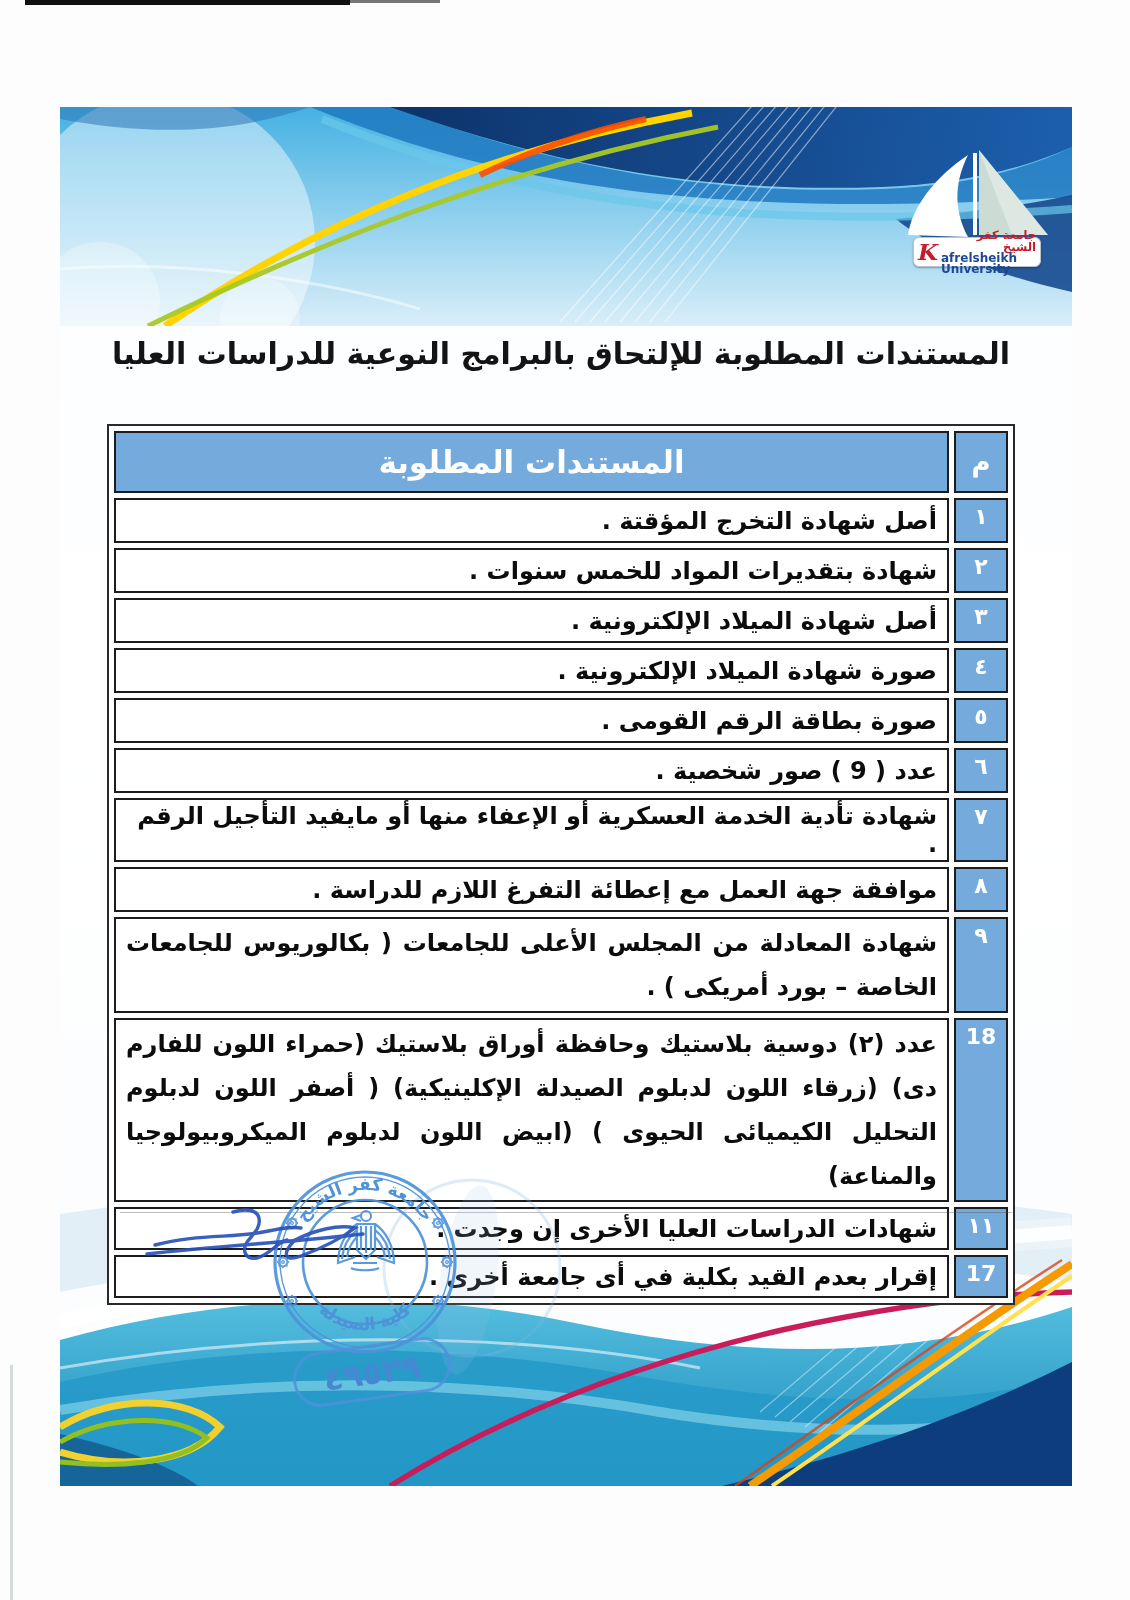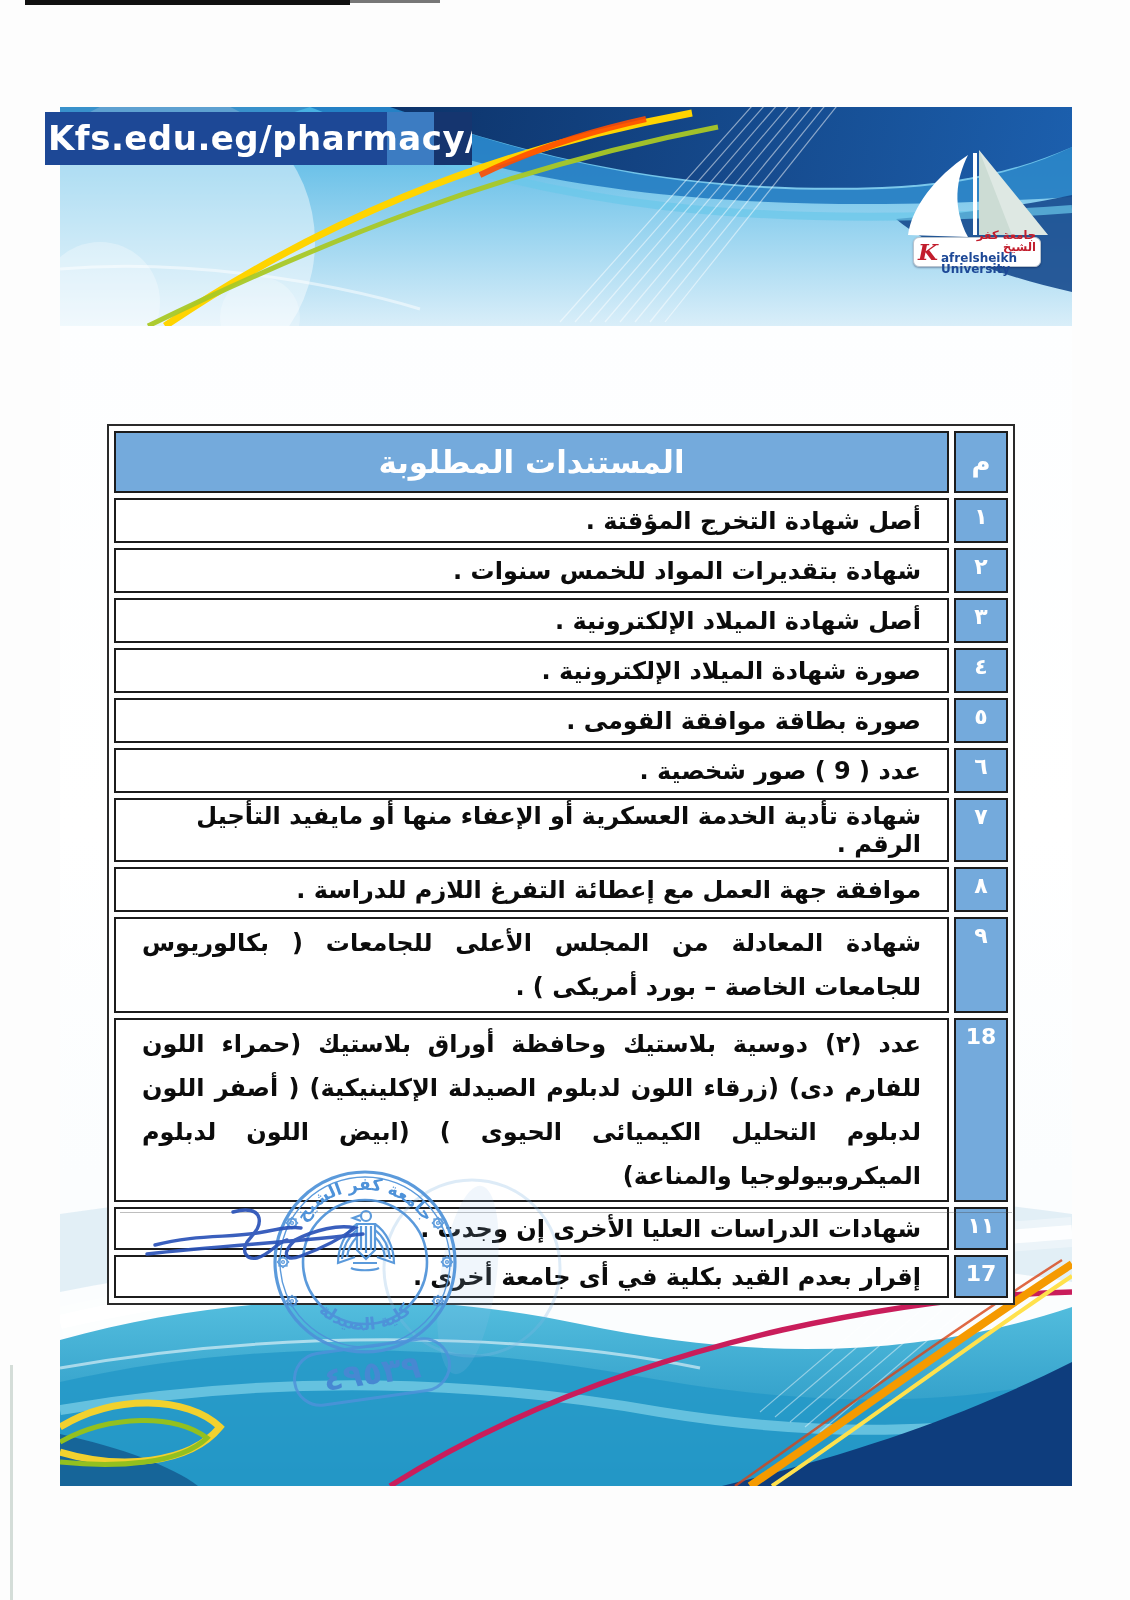--- a/index.html
+++ b/index.html
@@ -40,21 +40,21 @@
   .doc-title{left:107px;top:336px;width:908px;text-align:center;color:#141414;
      font-size:30px;font-weight:bold;}
 
   
   .tbl-wrap{left:107px;top:424px;width:908px;border:2px solid #2a2a2a;background:#fff;box-sizing:border-box;}
   table.doc{width:100%;border-collapse:separate;border-spacing:5px;table-layout:fixed;}
   td{border:2px solid #1c1c1c;box-sizing:content-box;}
   td.num{width:54px;background:#74aadc;color:#fff;text-align:center;vertical-align:top;
      font-weight:bold;font-size:22px;padding-top:4px;}
   td.doc-c{background:#fff;color:#0c0c0c;text-align:right;vertical-align:middle;
-     font-weight:bold;font-size:24px;padding:2px 26px;}
+     font-weight:bold;font-size:24px;padding:2px 10px;}
   tr.hdr td{background:#74aadc;}
   td.doc-h{color:#fff;text-align:center;font-weight:bold;font-size:31px;vertical-align:middle;
      letter-spacing:1px;}
   td.num-h{font-size:26px;vertical-align:middle;padding-top:0;}
   tr.hdr td{height:54px;}
   tr.std td{height:36px;}
   tr.r9 td{height:84px;} tr.r9 td.doc-c{text-align:justify;line-height:44px;vertical-align:top;}
   tr.r10 td{height:132px;} tr.r10 td.doc-c{text-align:justify;line-height:44px;vertical-align:top;margin-top:48px;}
   tr.r11 td, tr.r12 td{height:34px;}
 
@@ -137,40 +137,38 @@
       </g>
       <path d="M330,314 C432,250 562,195 722,158 C832,134 932,122 1012,120" stroke="#c91d5b" stroke-width="5.5" fill="none"></path>
       <path d="M675,314 C780,240 882,165 1002,88" stroke="#d84315" stroke-width="2.5" fill="none" opacity=".8"></path>
       <path d="M690,314 C792,245 892,170 1012,92" stroke="#f59a00" stroke-width="8" fill="none"></path>
       <path d="M712,314 C807,250 902,178 1012,104" stroke="#ffe14d" stroke-width="4" fill="none"></path>
       <path d="M0,255 C55,222 127,224 160,255 C130,292 60,298 0,280" stroke="#f2d12e" stroke-width="7" fill="none"></path>
       <path d="M0,270 C50,242 117,242 147,266 C120,292 57,296 0,290" stroke="#93c01f" stroke-width="5" fill="none"></path>
     </svg>
   </div>
 
-  <div class="abs url-bar">
-    <span>Kfs.edu.eg/pharmacy/</span>
-  </div>
 
   <div class="abs logo-box">
     <svg width="190" height="105" viewBox="0 0 190 105">
       <path d="M95,18 L95,100" stroke="#ffffff" stroke-width="4"></path>
       <path d="M99,15 L168,100 L99,100 Z" fill="#ccdcd4"></path>
       <path d="M99,15 L168,100 L132,100 Z" fill="#ffffff" opacity=".35"></path>
       <path d="M88,20 C55,42 32,72 28,100 L88,102 C72,72 76,44 88,20 Z" fill="#ffffff"></path>
     </svg>
     <div class="logo-plate">
       <div class="logo-k">K</div>
       <div class="logo-texts">
         <div class="logo-ar">جامعة كفر الشيخ</div>
         <div class="logo-en">afrelsheikh University</div>
       </div>
     </div>
   </div>
 
+  <div class="abs doc-title">المستندات المطلوبة للإلتحاق بالبرامج النوعية للدراسات العليا</div>
 
   <div class="abs tbl-wrap">
     <table class="doc" dir="rtl">
       <colgroup>
           <col style="width:54px">
           <col>
         </colgroup>
       <tbody>
           <tr class="hdr">
         <td class="num num-h">م</td>
@@ -187,21 +185,21 @@
       <tr class="std">
             <td class="num">٣</td>
             <td class="doc-c">أصل شهادة الميلاد الإلكترونية .</td>
           </tr>
       <tr class="std">
             <td class="num">٤</td>
             <td class="doc-c">صورة شهادة الميلاد الإلكترونية .</td>
           </tr>
       <tr class="std">
             <td class="num">٥</td>
-            <td class="doc-c">صورة بطاقة موافقة القومى .</td>
+            <td class="doc-c">صورة بطاقة الرقم القومى .</td>
           </tr>
       <tr class="std">
             <td class="num">٦</td>
             <td class="doc-c">عدد ( 9 ) صور شخصية .</td>
           </tr>
       <tr class="std">
             <td class="num">٧</td>
             <td class="doc-c">شهادة تأدية الخدمة العسكرية أو الإعفاء منها أو مايفيد التأجيل الرقم .</td>
           </tr>
       <tr class="std">

